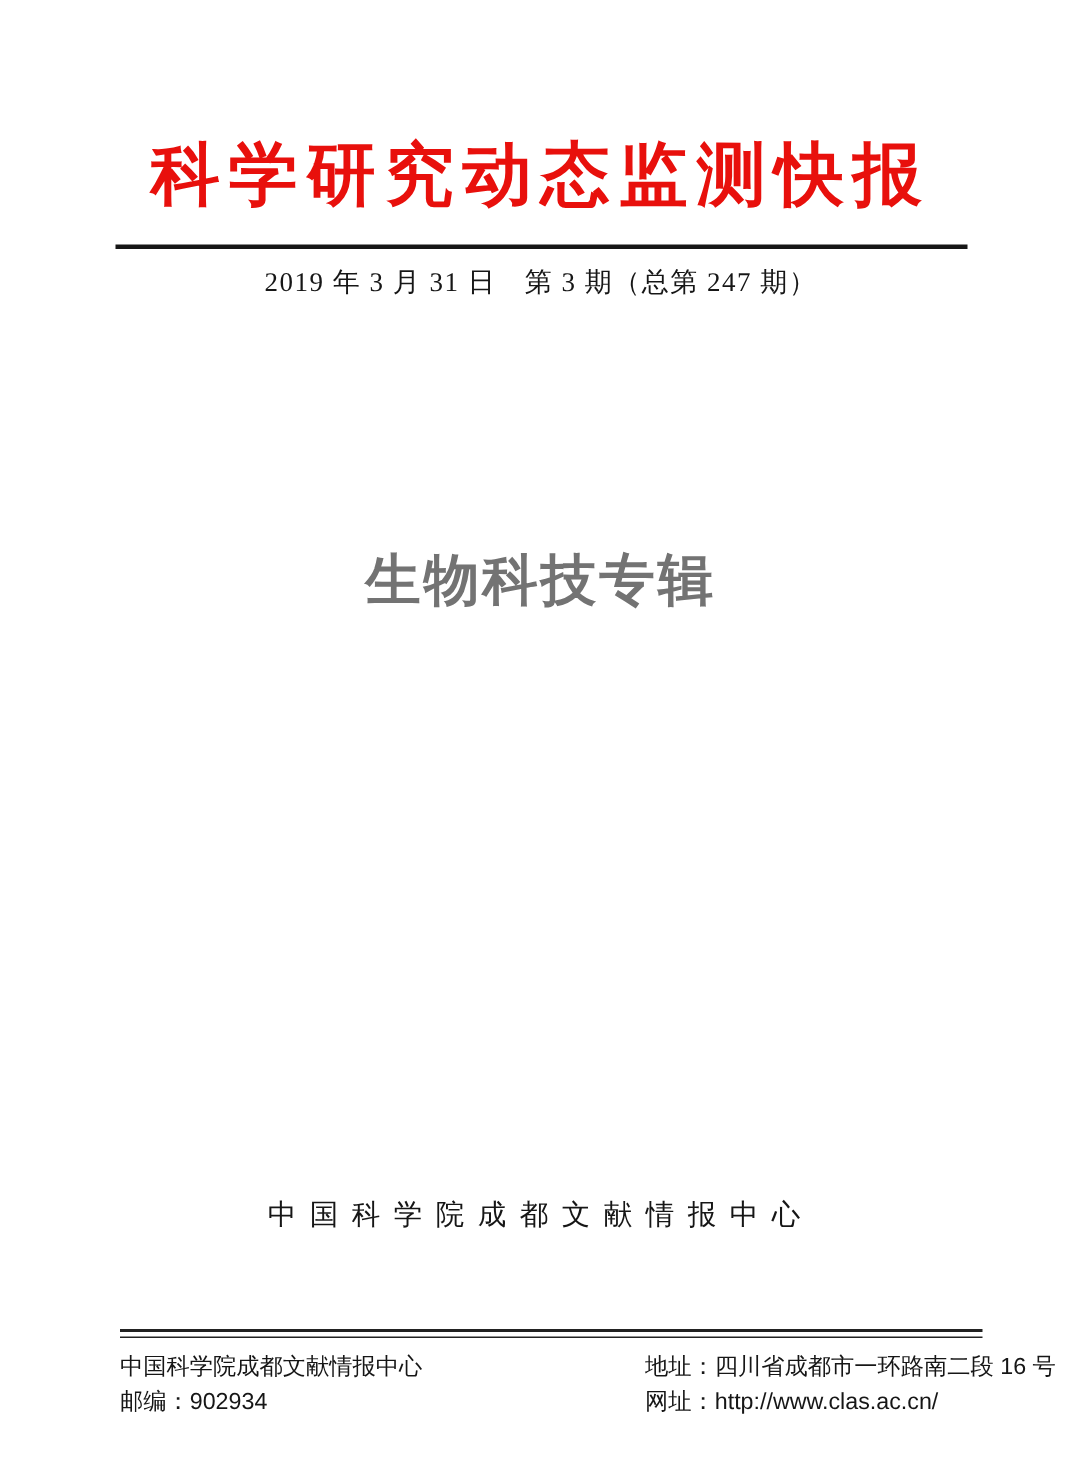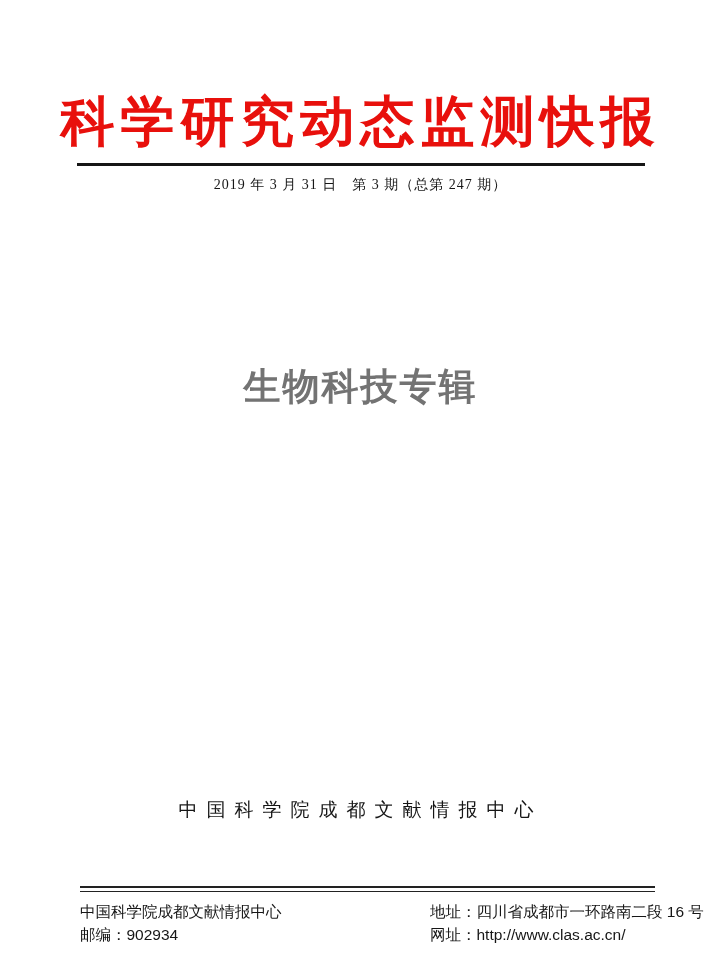--- a/index.html
+++ b/index.html
@@ -19,21 +19,21 @@
 
   
   .masthead {
     position: absolute;
     top: 86px;
     left: 0;
     width: 100%;
     text-align: center;
     font-family: "DejaVu Serif", "Liberation Serif", serif;
     font-weight: bold;
-    font-size: 54px;
+    font-size: 46px;
     letter-spacing: 6px;
     color: #e8100c;
     white-space: nowrap;
   }
 
   
   .masthead-rule {
     position: absolute;
     top: 163px;
     left: 77px;
@@ -43,21 +43,21 @@
   }
 
   
   .dateline {
     position: absolute;
     top: 176px;
     left: 0;
     width: 100%;
     text-align: center;
     font-family: "Liberation Serif", serif;
-    font-size: 14px;
+    font-size: 18px;
     letter-spacing: 1px;
     color: #161616;
     white-space: nowrap;
   }
 
   
   .special-title {
     position: absolute;
     top: 362px;
     left: 0;

